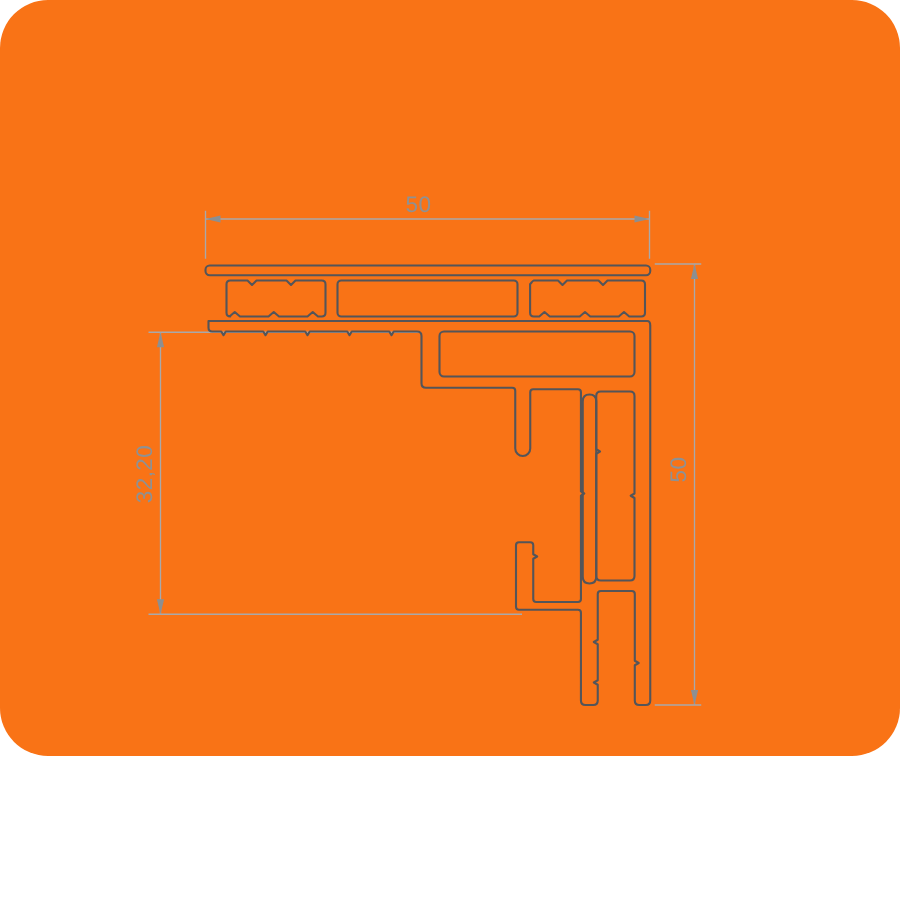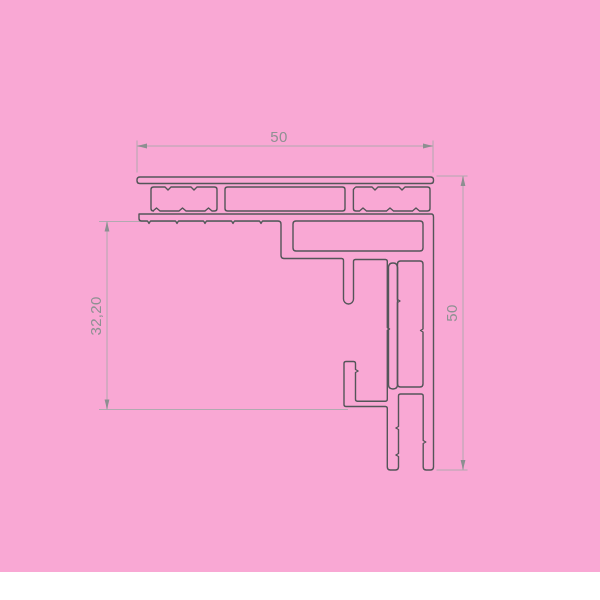--- a/index.html
+++ b/index.html
@@ -1,17 +1,17 @@
 <!DOCTYPE html>
 <html style="--line-color: #545559; --dim-color: #a8a9ab; --arrow-color: #8d8f91; --text-color: #8f9193;"><head>
 <meta charset="utf-8">
 <style>
   html,body{margin:0;padding:0;background:#fff;}
-  .canvas{position:relative;width:600px;height:572px;background:#f9a8d4;overflow:hidden;
-          font-family:"Liberation Sans", sans-serif;}
+  .canvas{position:relative;width:600px;height:504px;background:#f97316;overflow:hidden;
+          font-family:"Liberation Sans", sans-serif;border-radius:32px;}
   svg{display:block;}
   .profile path, .profile rect{fill:none;stroke:var(--line-color,#545559);stroke-width:1.4;
           stroke-linejoin:round;stroke-linecap:round;}
   .dim line{stroke:var(--dim-color,#a8a9ab);stroke-width:0.9;}
   .dim .arrow{fill:var(--arrow-color,#8d8f91);stroke:none;}
   .dimtext{fill:var(--text-color,#8f9193);font-size:15px;font-family:"Liberation Sans",sans-serif;
           letter-spacing:0.3px;}
 </style>
 </head>
 <body>

